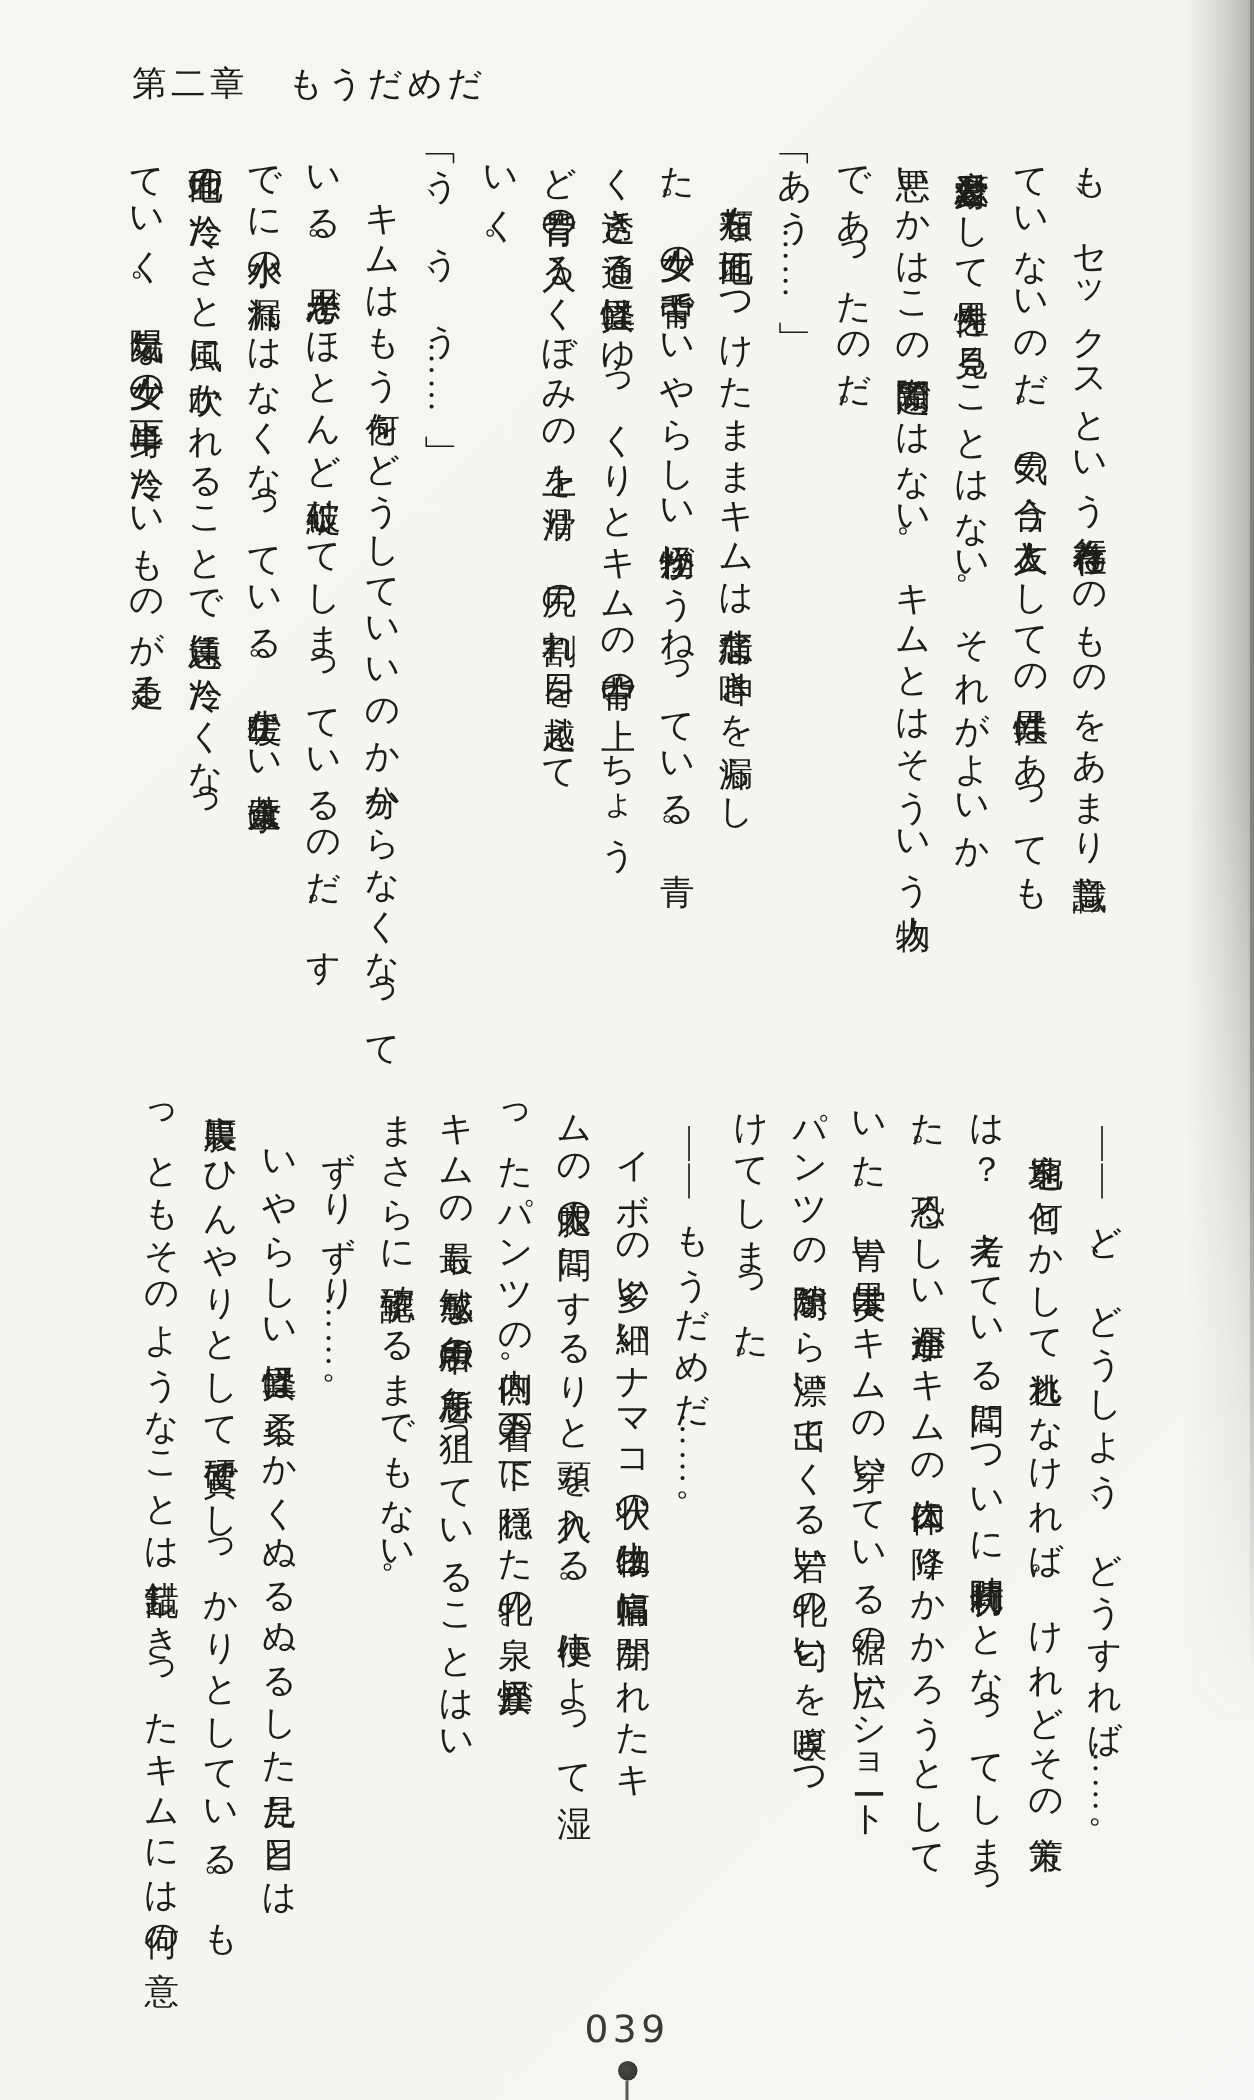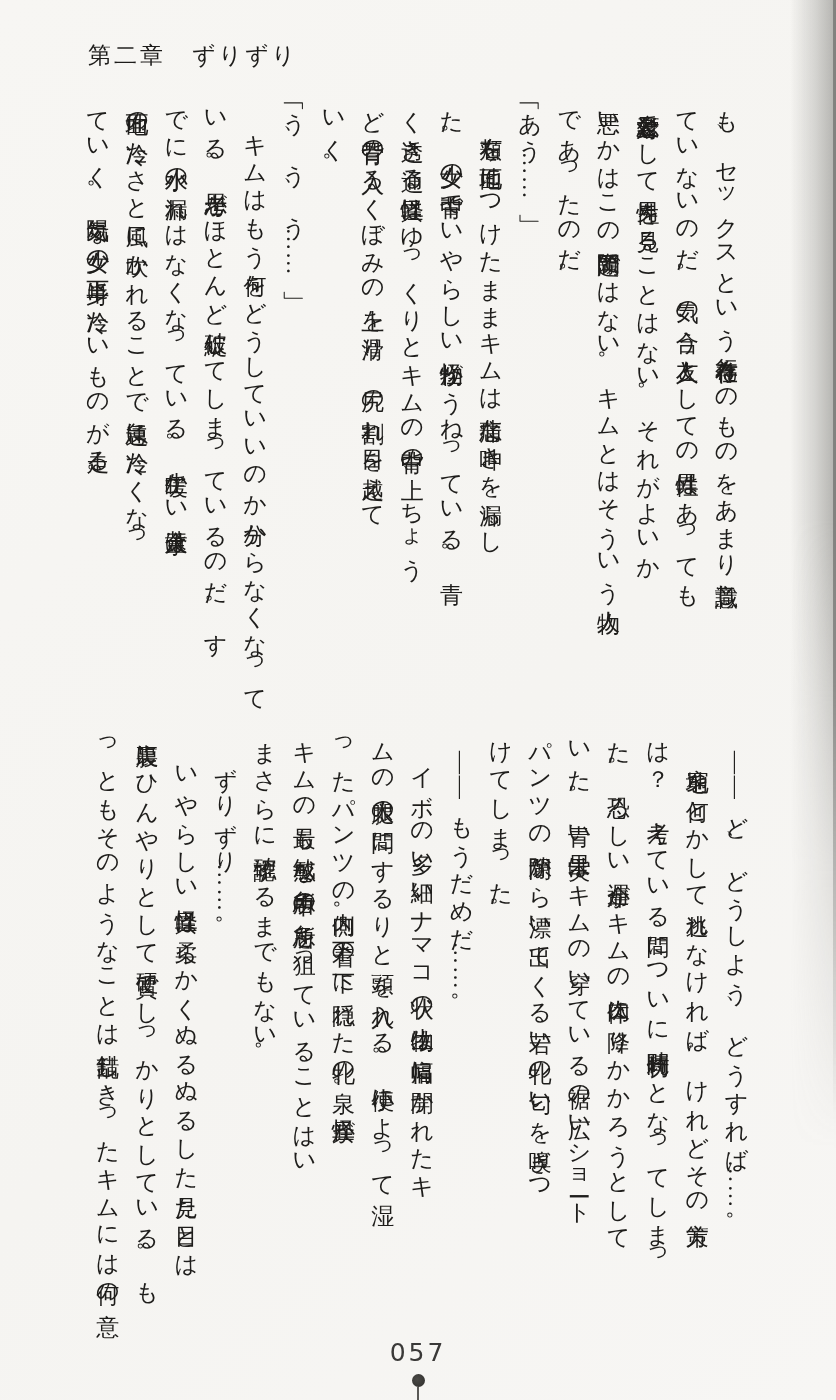--- a/index.html
+++ b/index.html
@@ -84,21 +84,21 @@
   }
 </style>
 </head>
 <body>
 
 <div class="page">
 
   <div class="edge-shadow"></div>
   <div class="edge-line"></div>
 
-  <div class="chapter-header">第二章　ずりずり</div>
+  <div class="chapter-header">第二章　もうだめだ</div>
 
   <div id="block-top" class="vblock">
       <div class="tcol">も、セックスという行為存在そのものをあまり意識し</div>
       <div class="tcol">ていないのだ。気の合う友人としての異性はあっても</div>
       <div class="tcol">恋愛対象として男性を見ることはない。それがよいか</div>
       <div class="tcol">悪いかはこの際問題ではない。キムとはそういう人物</div>
       <div class="tcol">であったのだ。</div>
       <div class="tcol">「あう……」</div>
       <div class="tcol">　右頬を地面につけたままキムは悲痛な呻きを漏らし</div>
       <div class="tcol">た。少女の背中でいやらしい怪物がうねっている。青</div>
@@ -127,21 +127,21 @@
       <div class="tcol">ったパンツの内側。下着の下に隠れた牝の泉。怪異が</div>
       <div class="tcol">キムの最も敏感な急所中の急所を狙っていることはい</div>
       <div class="tcol">まさらに確認するまでもない。</div>
       <div class="tcol">　ずりずり……。</div>
       <div class="tcol">　いやらしい怪異は柔らかくぬるぬるした見た目とは</div>
       <div class="tcol">裏腹にひんやりとして硬質でしっかりとしている。も</div>
       <div class="tcol">っともそのようなことは錯乱しきったキムには何の意</div>
     </div>
 
   <div class="footer">
-    <span class="page-number">057</span>
+    <span class="page-number">039</span>
   </div>
 
   <div class="ornament">
     <div class="ornament-dot"></div>
     <div class="ornament-stem"></div>
   </div>
 
 </div>
 
 </body></html>

